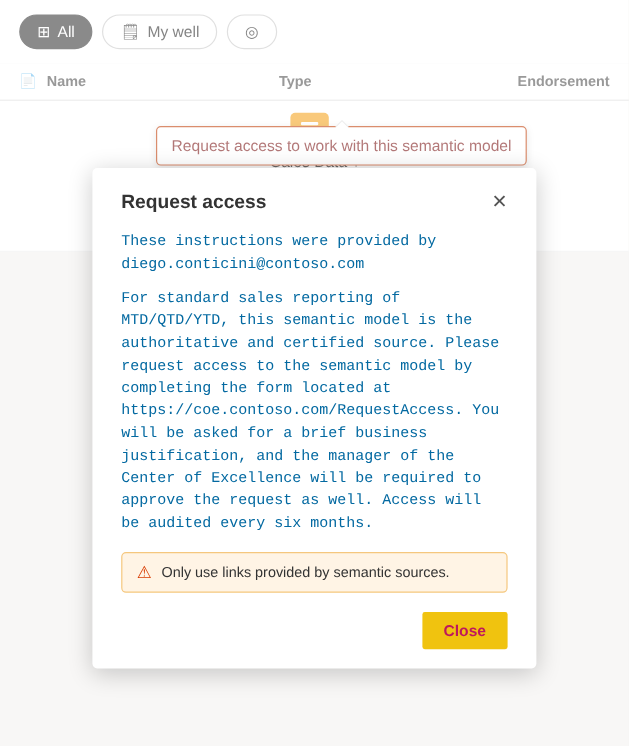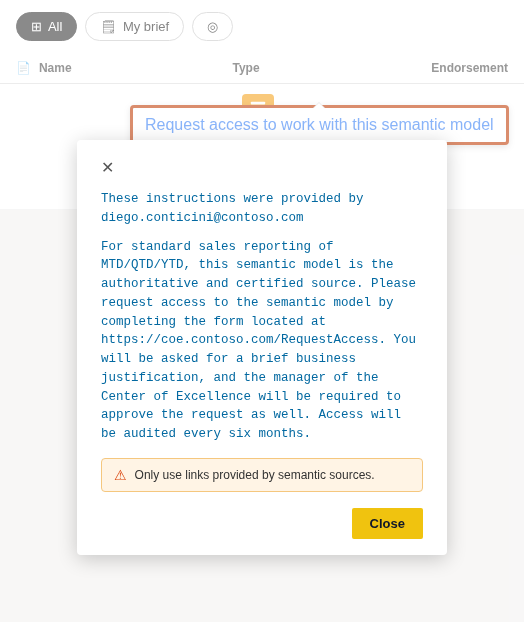--- a/index.html
+++ b/index.html
@@ -43,25 +43,25 @@
     
     .tooltip-wrapper {
       position: relative;
     }
 
     .tooltip-bubble {
       position: absolute;
       top: 52px;
       left: 130px;
       background: #fff;
-      border: 3px solid #c2410c;
+      border: 1px solid #c2410c;
       border-radius: 4px;
       padding: 8px 12px;
-      font-size: 16px;
-      color: #3b82f6;
+      font-size: 13px;
+      color: #7f1d1d;
       white-space: nowrap;
       z-index: 10;
       box-shadow: 0 2px 6px rgba(0,0,0,0.15);
     }
 
     .tooltip-bubble::before {
       content: '';
       position: absolute;
       top: -6px;
       left: 50%;
@@ -259,40 +259,40 @@
     }
 
     .modal-footer {
       display: flex;
       justify-content: flex-end;
       margin-top: 16px;
     }
 
     .close-modal-btn {
       background: #f0c30f;
-      color: #0f172a;
+      color: #be185d;
       border: none;
       border-radius: 2px;
       padding: 8px 18px;
       font-size: 13px;
       font-weight: 600;
       cursor: pointer;
     }
   </style>
 </head>
 <body>
 
 <div class="filter-bar">
   <button class="filter-btn active">
     <span>⊞</span>
     <span>All</span>
   </button>
   <button class="filter-btn">
     <span>🗒</span>
-    <span>My brief</span>
+    <span>My well</span>
   </button>
   <button class="filter-btn">
     <span>◎</span>
   </button>
 </div>
 
 <div class="tooltip-wrapper">
   <div class="tooltip-bubble">
     <span>Request access to work with this semantic model</span>
   </div>
@@ -343,20 +343,21 @@
         </svg>
         <span>Certified</span>
       </div>
     </div>
   </div>
 </div>
 
 <div class="modal-overlay">
   <div class="modal">
     <div class="modal-header">
+      <span class="modal-title">Request access</span>
       <button class="close-btn">✕</button>
     </div>
     <div class="modal-body">
       <p>These instructions were provided by diego.conticini@contoso.com</p>
       <p>For standard sales reporting of MTD/QTD/YTD, this semantic model is the authoritative and certified source. Please request access to the semantic model by completing the form located at https://coe.contoso.com/RequestAccess. You will be asked for a brief business justification, and the manager of the Center of Excellence will be required to approve the request as well. Access will be audited every six months.</p>
     </div>
     <div class="warning-box">
       <span class="warning-icon">⚠</span>
       <span>Only use links provided by semantic sources.</span>
     </div>

